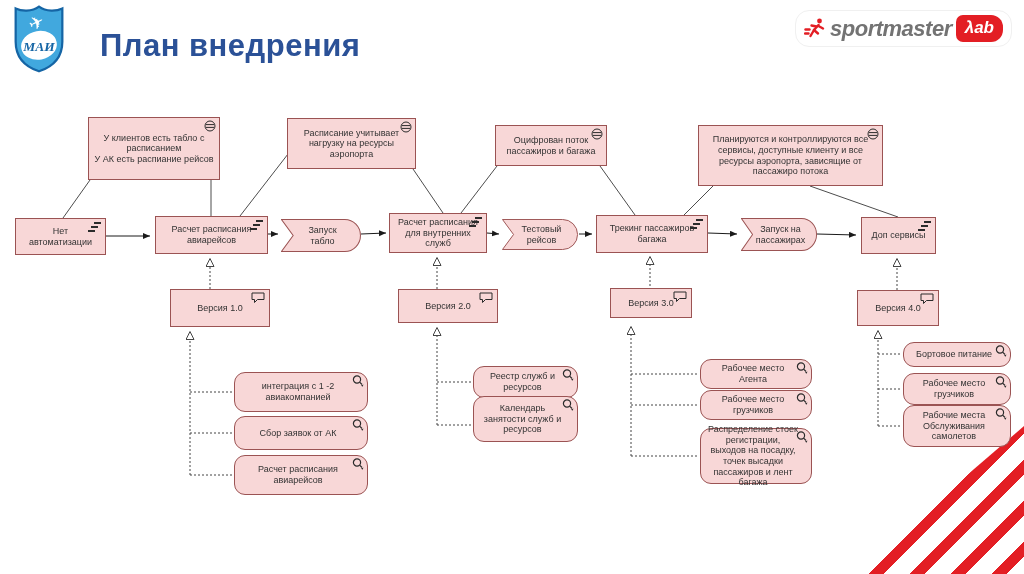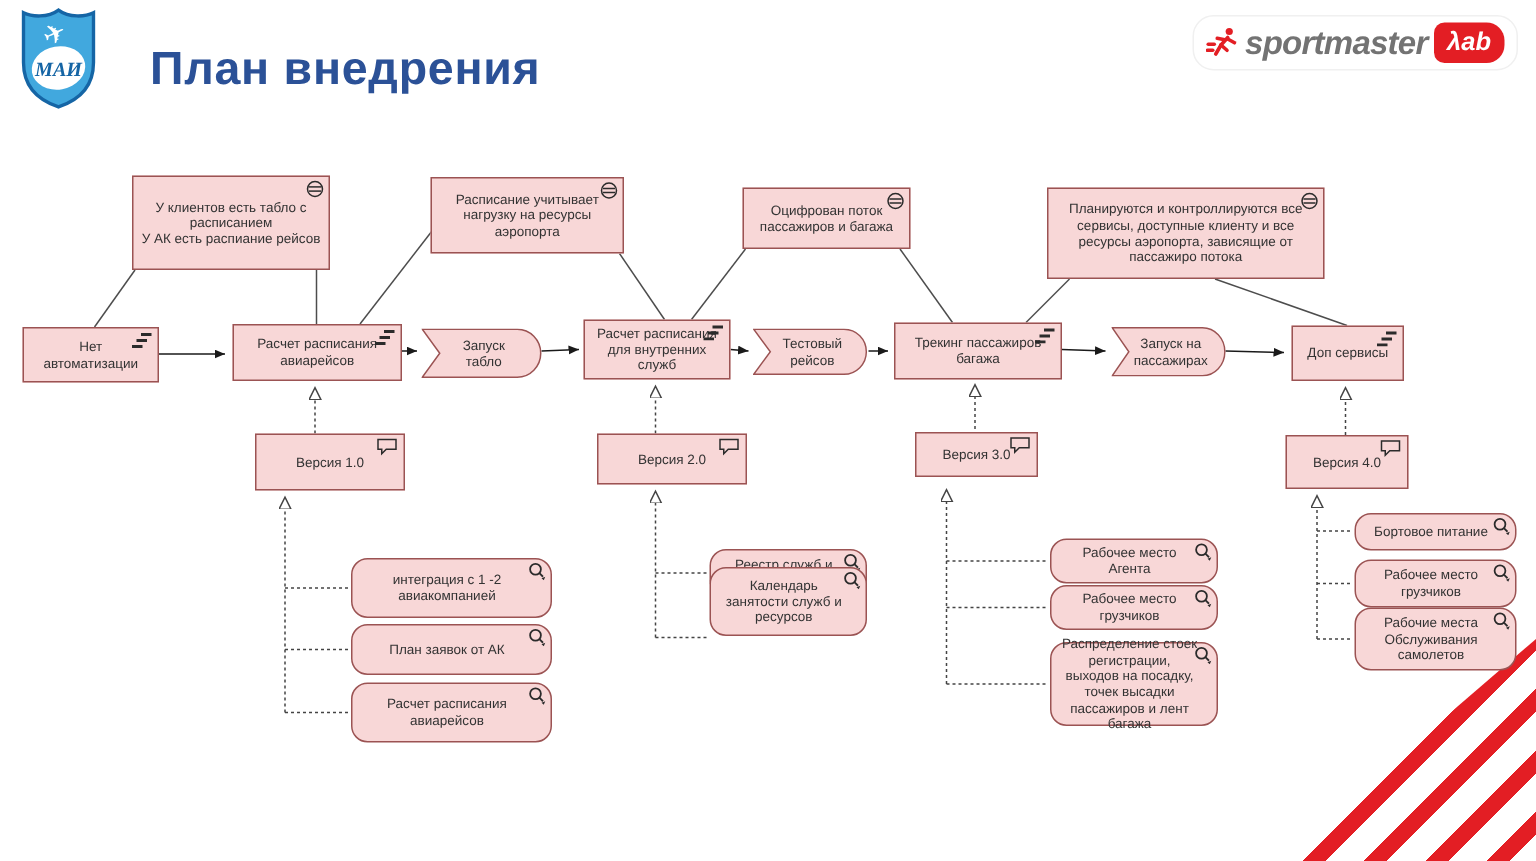--- a/index.html
+++ b/index.html
@@ -253,35 +253,35 @@
 <div class="node req" style="left:234px;top:372px;width:134px;height:40px">
   <span class="icon"><svg width="12" height="12">
         <use href="#i-magnif"></use>
       </svg></span>
   <span class="lbl">интеграция с 1 -2 авиакомпанией</span>
 </div>
 <div class="node req" style="left:234px;top:416px;width:134px;height:34px">
   <span class="icon"><svg width="12" height="12">
         <use href="#i-magnif"></use>
       </svg></span>
-  <span class="lbl">План заявок от АК</span>
+  <span class="lbl">Сбор заявок от АК</span>
 </div>
 <div class="node req" style="left:234px;top:455px;width:134px;height:40px">
   <span class="icon"><svg width="12" height="12">
         <use href="#i-magnif"></use>
       </svg></span>
   <span class="lbl">Расчет расписания авиарейсов</span>
 </div>
 <div class="node req" style="left:473px;top:366px;width:105px;height:32px">
   <span class="icon"><svg width="12" height="12">
         <use href="#i-magnif"></use>
       </svg></span>
   <span class="lbl">Реестр служб и ресурсов</span>
 </div>
-<div class="node req" style="left:473px;top:378px;width:105px;height:46px">
+<div class="node req" style="left:473px;top:396px;width:105px;height:46px">
   <span class="icon"><svg width="12" height="12">
         <use href="#i-magnif"></use>
       </svg></span>
   <span class="lbl">Календарь занятости служб и ресурсов</span>
 </div>
 <div class="node req" style="left:700px;top:359px;width:112px;height:30px">
   <span class="icon"><svg width="12" height="12">
         <use href="#i-magnif"></use>
       </svg></span>
   <span class="lbl">Рабочее место Агента</span>

